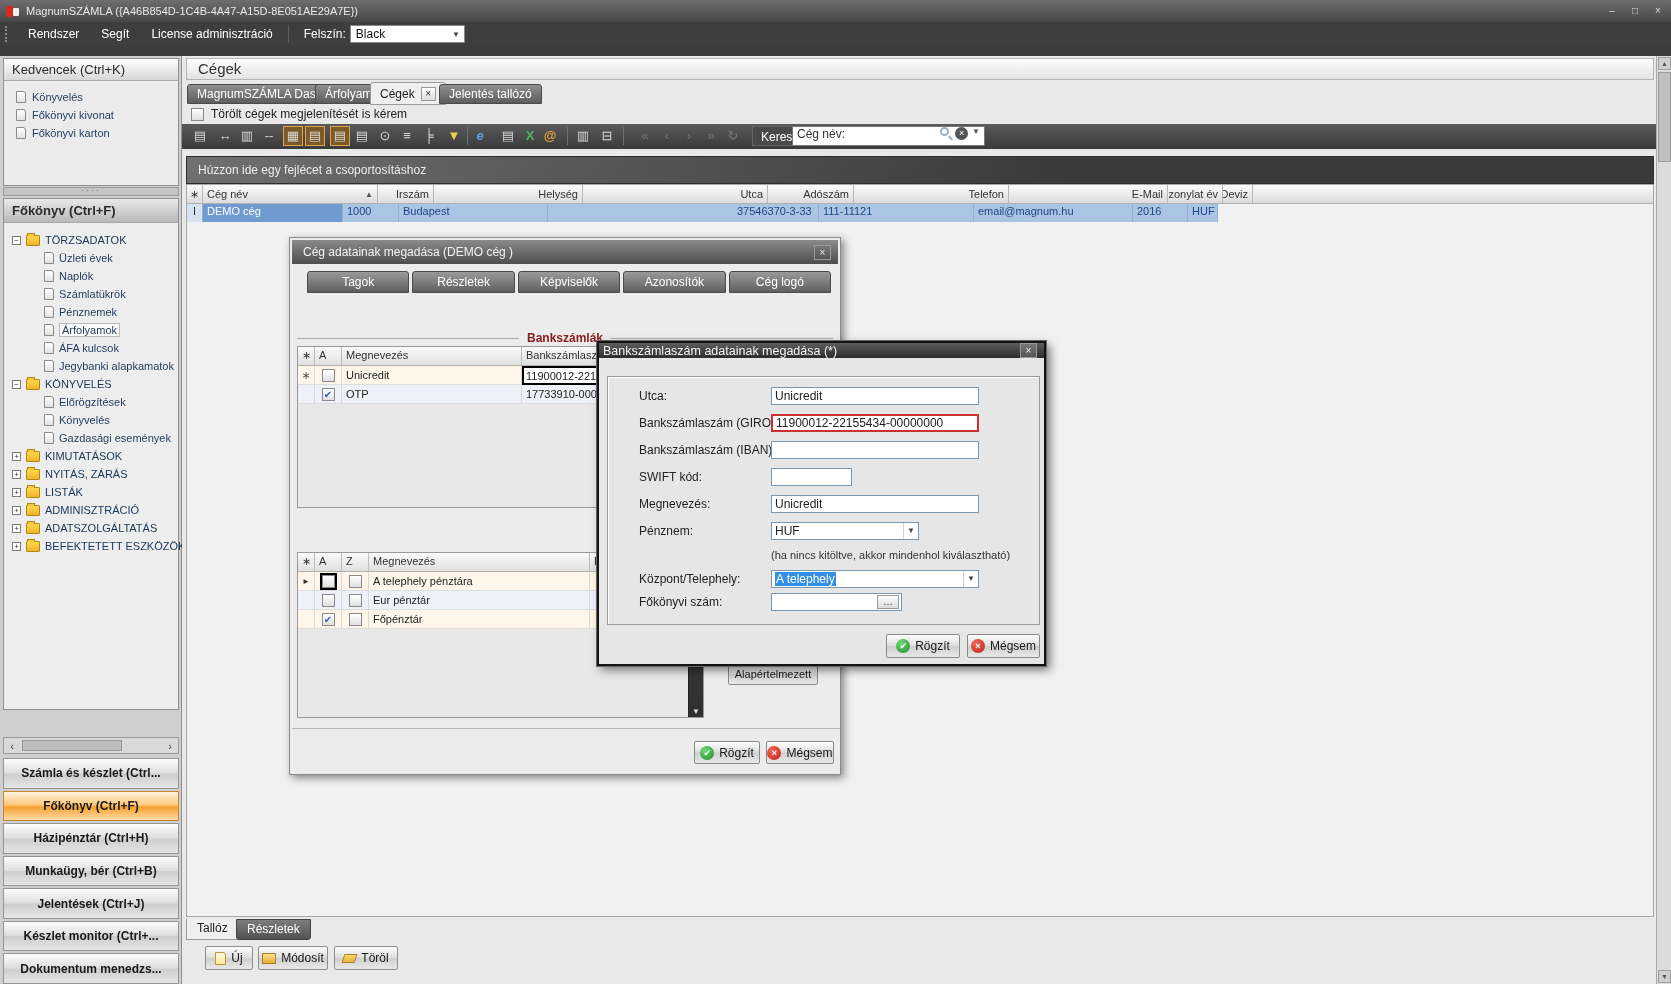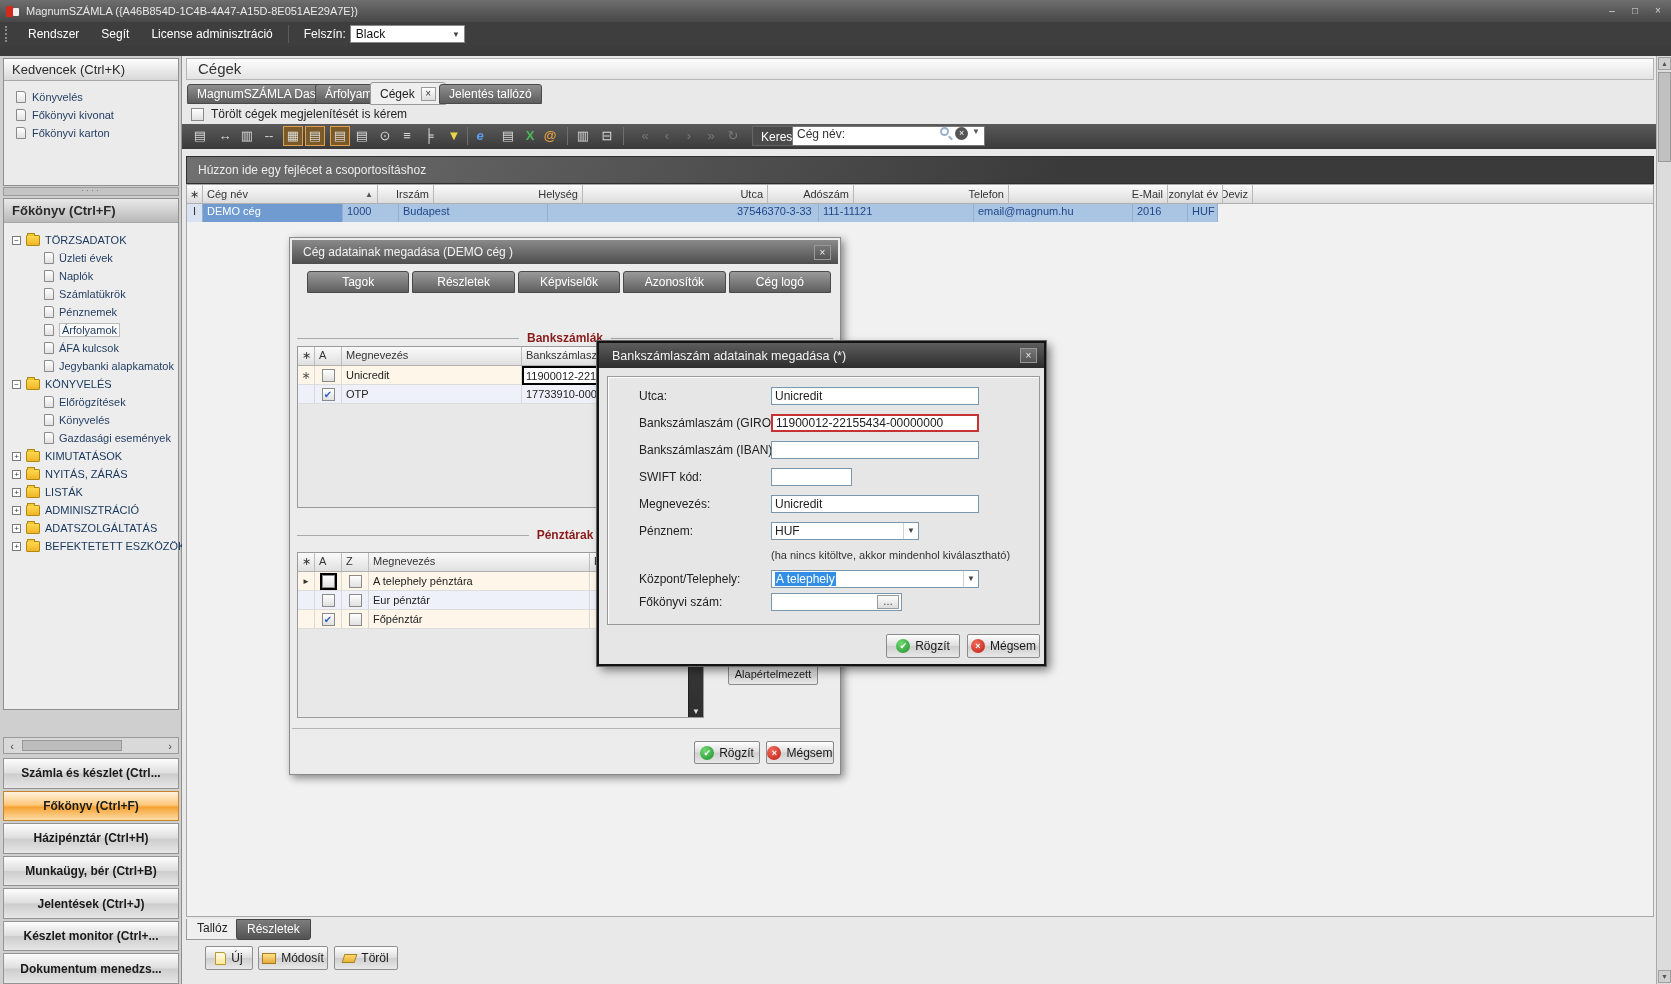--- a/index.html
+++ b/index.html
@@ -103,21 +103,21 @@
   .irow.cream { background:#fdf6e9; }
   .irow.lav { background:#eef1fa; }
   .gedit { border:2px solid #000 !important; background:#fff; padding:0 2px !important; }
   .darkscroll { position:absolute; right:0; top:0; bottom:0; width:15px; background:linear-gradient(#4a4a4a,#2e2e2e); border-left:1px solid #222; }
   .darkscroll .da { position:absolute; bottom:1px; left:0; width:14px; text-align:center; color:#ddd; font-size:8px; }
   .btn { border:1px solid #8a8a8a; border-radius:2px; background:linear-gradient(#fefefe,#dedede 48%,#cfcfcf 52%,#e8e8e8); display:flex; align-items:center; justify-content:center; gap:5px; font-size:12px; color:#1a1a1a; }
   .okdot { width:14px; height:14px; border-radius:50%; background:radial-gradient(circle at 35% 30%,#6fd86f,#1e8f2e); color:#fff; font-size:9px; line-height:14px; text-align:center; }
   .xdot { width:14px; height:14px; border-radius:50%; background:radial-gradient(circle at 35% 30%,#f06a5a,#c01e14); color:#fff; font-size:9px; line-height:14px; text-align:center; font-weight:bold; }
 
   .dialog2 { left:597px; top:341px; width:449px; height:325px; background:#e6e6e6; border:2px solid #141414; outline:1px solid #666; box-shadow:4px 4px 9px rgba(0,0,0,.5); z-index:10; }
-  .dlg2title { position:absolute; left:0; top:0; right:0; height:25px; background:linear-gradient(#5d5d5d,#2d2d2d); color:#f4f4f4; font-size:12.5px; display:flex; align-items:center; padding-left:13px; }
+  .dlg2title { position:absolute; left:0; top:0; right:0; height:15px; background:linear-gradient(#5d5d5d,#2d2d2d); color:#f4f4f4; font-size:12.5px; display:flex; align-items:center; padding-left:4px; }
   .fieldpanel { position:absolute; left:8px; top:33px; width:433px; height:249px; border:1px solid #9a9a9a; background:#e6e6e6; box-shadow:inset 1px 1px 0 #fff; }
   .flabel { position:absolute; left:40px; height:18px; line-height:18px; font-size:12px; color:#222; }
   .finput { position:absolute; left:172px; height:18px; background:#fff; border:1px solid #7a97b0; font-family:"Liberation Sans",sans-serif; font-size:12px; color:#222; padding:0 3px; }
   .finput.red { border:2px solid #c83232; }
   .fcombo { position:absolute; left:172px; height:18px; background:#fff; border:1px solid #7a97b0; display:flex; align-items:center; font-size:12px; padding-left:3px; }
   .fcombo .dd { margin-left:auto; width:15px; text-align:center; color:#444; font-size:8px; border-left:1px solid #c8d4e0; align-self:stretch; line-height:16px; }
   .hl { background:#338fe5; color:#fff; padding:0 1px; }
   .fnote { position:absolute; left:172px; font-size:11px; color:#333; }
   .dotbtn { width:22px; height:14px; border:1px solid #9a9a9a; background:linear-gradient(#fdfdfd,#ddd); text-align:center; line-height:11px; color:#333; margin-left:auto; margin-right:2px; font-size:10px; }
 
@@ -419,23 +419,20 @@
     <div class="irow lav">
       <div class="c" style="width:17px;"></div>
       <div class="c" style="width:27px;justify-content:center;">
           <span class="cb"><span>✔</span></span>
         </div>
       <div class="c" style="width:180px;">OTP</div>
       <div class="c" style="flex:1;border-right:none;">17733910-00006060-0</div>
     </div>
   </div>
 
-  <div class="secthead" style="top:290px;">
-      <span>Pénztárak</span>
-    </div>
 
   <div class="igrid" style="top:314px;height:166px;">
     <div class="ihead">
       <div class="c" style="width:17px;text-align:center;">∗</div>
       <div class="c" style="width:27px;">A</div>
       <div class="c" style="width:27px;">Z</div>
       <div class="c" style="width:221px;">Megnevezés</div>
       <div class="c" style="flex:1;border-right:none;">Főkönyvi</div>
     </div>
     <div class="irow cream">

